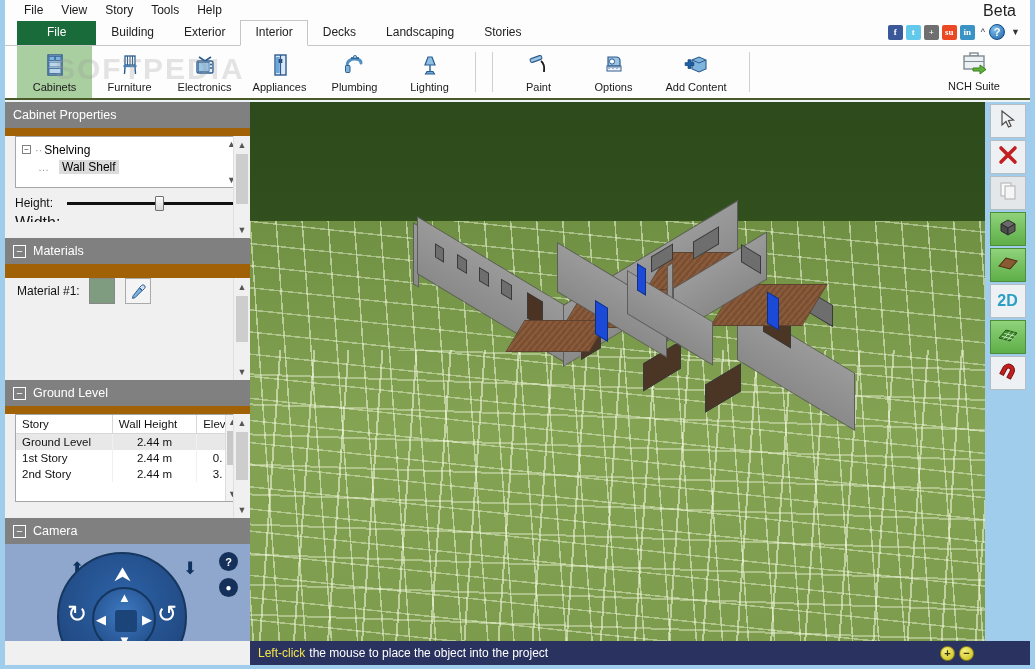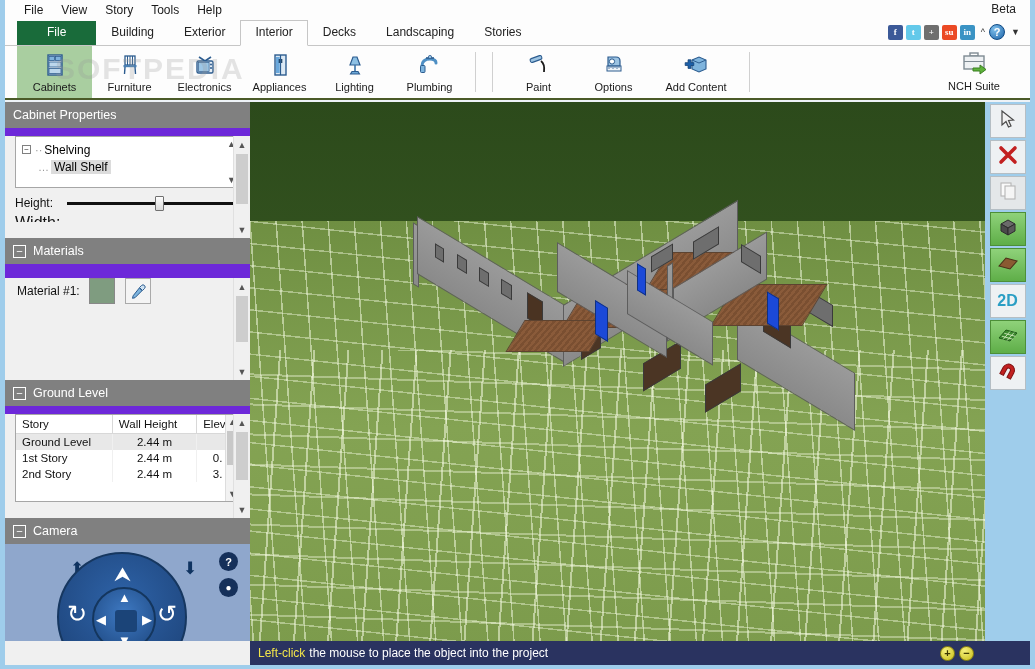--- a/index.html
+++ b/index.html
@@ -22,21 +22,21 @@
   .menubar {
     position: absolute; top: 0; left: 0; right: 0; height: 20px;
     background: #fdfdfd;
     display: flex; align-items: center;
     padding-left: 10px;
     font-size: 12px; color: #1a1a1a;
   }
   .menubar .mi { padding: 2px 9px; cursor: default; }
   .beta-label {
     position: absolute; right: 14px; top: 2px;
-    font-size: 12px; color: #222;
+    font-size: 16px; color: #222;
   }
 
   
   .tabstrip {
     position: absolute; top: 20px; left: 0; right: 0; height: 26px;
     background: #fdfdfd;
     display: flex; align-items: flex-end;
     padding-left: 12px;
     border-bottom: 1px solid #c6c6c6;
   }
@@ -125,21 +125,21 @@
     color: rgba(150,150,150,0.25);
     letter-spacing: 2px;
     pointer-events: none;
     z-index: 4;
     font-family: "Liberation Sans", sans-serif;
   }
 
   
   .sidebar {
     position: absolute; top: 102px; left: 0; width: 245px; bottom: 0;
-    background: #6d28d9;
+    background: #a16207;
     overflow: hidden;
   }
   .section-head {
     height: 26px; background: #808080; color: #fff;
     display: flex; align-items: center;
     padding-left: 8px; font-size: 12.5px;
   }
   .expander {
     width: 13px; height: 13px;
     border: 1px solid #fff; color: #fff;
@@ -169,21 +169,21 @@
     position: relative; font-size: 12px;
     padding: 4px 0 0 6px;
   }
   .treerow { display: flex; align-items: center; height: 17px; }
   .tnode {
     width: 9px; height: 9px; border: 1px solid #808080; background: #fff;
     font-size: 8px; line-height: 7px; text-align: center; color: #333;
     margin-right: 4px; cursor: default;
   }
   .tdash { color: #999; margin-right: 2px; font-size: 11px; }
-  .tsel { background: #dcdcdc; padding: 0 3px; }
+  .tsel { background: #dcdcdc; padding: 0 3px; margin-left: 8px; }
   .tbscroll {
     position: absolute; right: 0; top: 0; bottom: 0; width: 15px;
     background: #fff; display: flex; flex-direction: column;
     justify-content: space-between; align-items: center;
     padding: 2px 0; color: #555; font-size: 9px;
   }
 
   .sliderrow {
     display: flex; align-items: center;
     margin: 8px 10px 0 10px; font-size: 12px; color: #111;
@@ -445,38 +445,38 @@
           <line x1="12.3" y1="7" x2="12.3" y2="11" stroke="#12395f" stroke-width="1.2"></line>
           <line x1="14.7" y1="7" x2="14.7" y2="11" stroke="#12395f" stroke-width="1.2"></line>
         </svg>
       </div>
       <div class="lbl">Appliances</div>
     </div>
 
     <div class="rb">
       <div class="glyph">
         <svg width="26" height="26" viewBox="0 0 26 26">
-          <path d="M8 13 L11 5 L15 5 L18 13 Z" fill="#8dc0e4" stroke="#2c5c8f" stroke-width="1.2"></path>
-          <rect x="12.2" y="13" width="1.6" height="7" fill="#3c74a8"></rect>
-          <path d="M8.5 22 L17.5 22 L16 19.5 L10 19.5 Z" fill="#6da9d8" stroke="#2c5c8f" stroke-width="1.1"></path>
-        </svg>
-      </div>
-      <div class="lbl">Lighting</div>
-    </div>
-
-    <div class="rb">
-      <div class="glyph">
-        <svg width="26" height="26" viewBox="0 0 26 26">
           <path d="M5 14 Q5 7 13 7 Q19 7 19 11" fill="none" stroke="#4e8fc4" stroke-width="3" stroke-linecap="round"></path>
           <rect x="3.5" y="13.5" width="4.5" height="7" rx="1" fill="#7db4de" stroke="#2c5c8f" stroke-width="1"></rect>
           <line x1="9" y1="6" x2="17" y2="6" stroke="#2c5c8f" stroke-width="1.6"></line>
           <circle cx="13" cy="5" r="1.6" fill="#9fc9e8" stroke="#2c5c8f" stroke-width=".8"></circle>
         </svg>
       </div>
       <div class="lbl">Plumbing</div>
+    </div>
+
+    <div class="rb">
+      <div class="glyph">
+        <svg width="26" height="26" viewBox="0 0 26 26">
+          <path d="M8 13 L11 5 L15 5 L18 13 Z" fill="#8dc0e4" stroke="#2c5c8f" stroke-width="1.2"></path>
+          <rect x="12.2" y="13" width="1.6" height="7" fill="#3c74a8"></rect>
+          <path d="M8.5 22 L17.5 22 L16 19.5 L10 19.5 Z" fill="#6da9d8" stroke="#2c5c8f" stroke-width="1.1"></path>
+        </svg>
+      </div>
+      <div class="lbl">Lighting</div>
     </div>
 
     <div class="rsep"></div>
 
 
     <div class="rsep"></div>
 
     <div class="rb">
       <div class="glyph">
         <svg width="26" height="26" viewBox="0 0 26 26">

